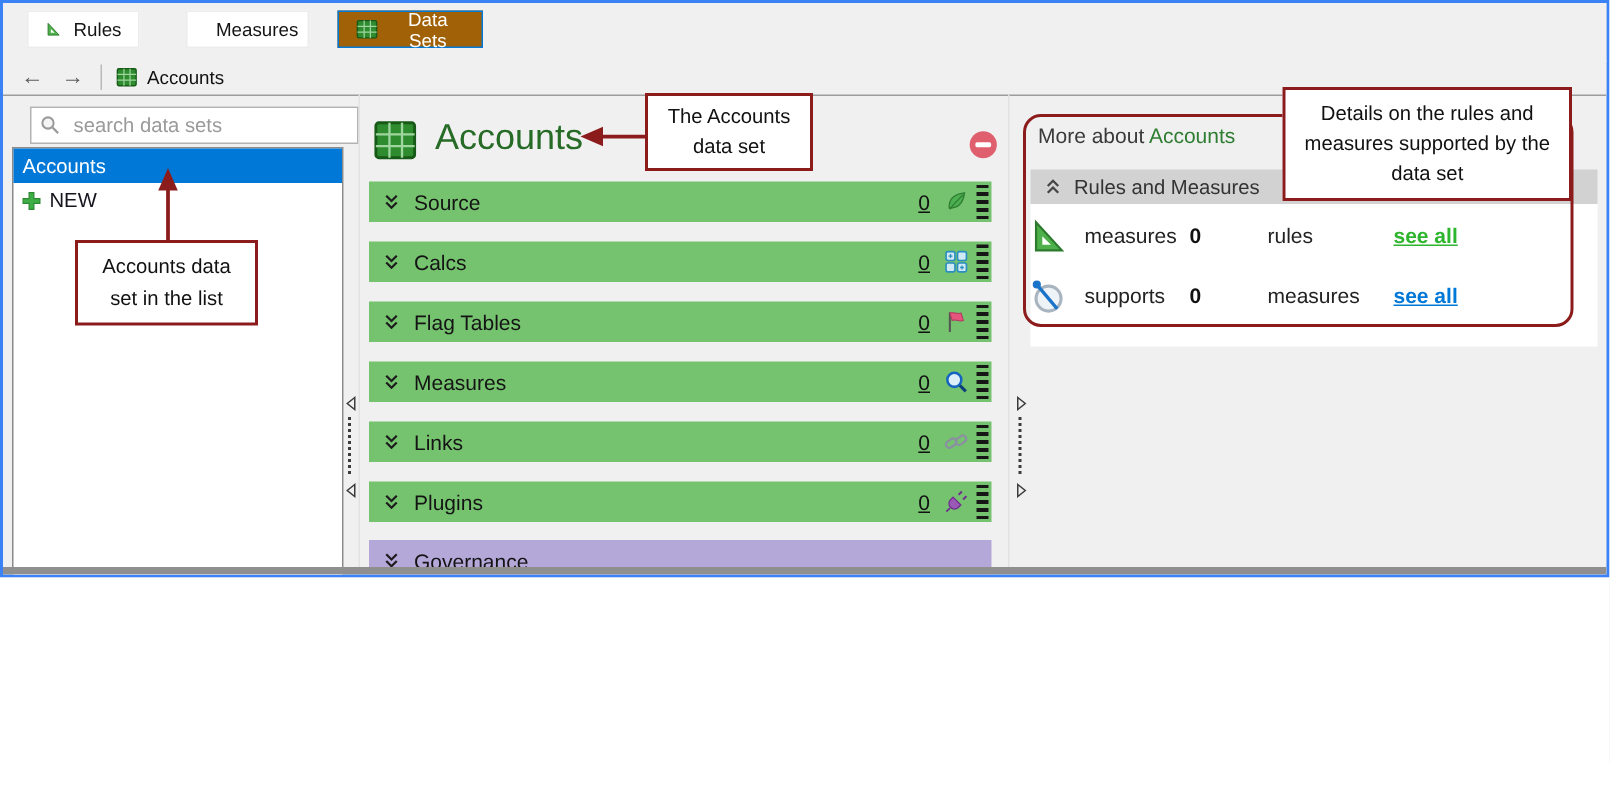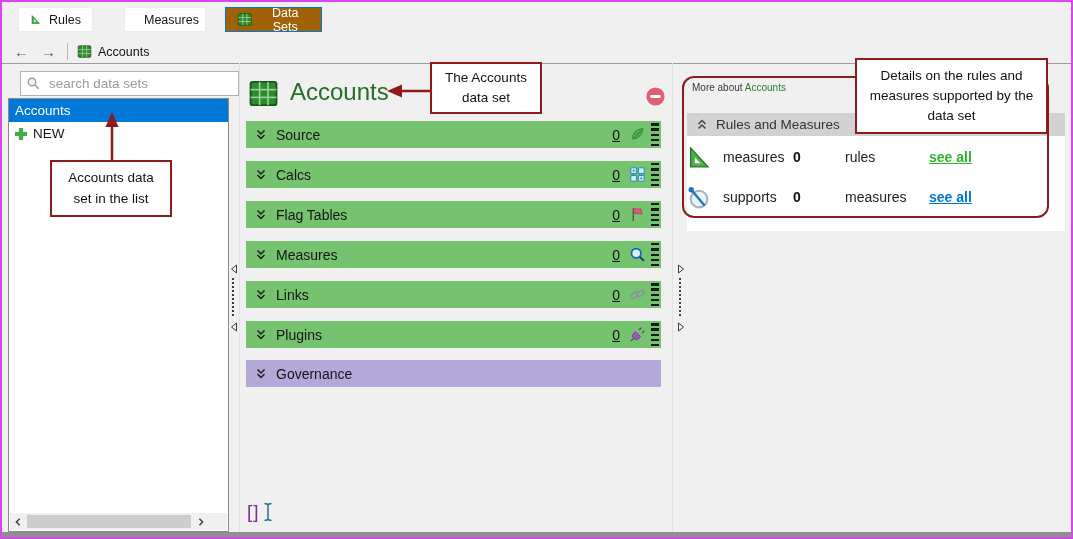--- a/index.html
+++ b/index.html
@@ -1,17 +1,17 @@
 <!DOCTYPE html>
 <html><head>
 <meta charset="utf-8">
 <style>
   html,body{margin:0;padding:0;background:#fff;}
-  .window{position:relative;width:1073px;height:539px;box-sizing:border-box;
-    border:2px solid #d946ef;background:#f0f0f0;overflow:hidden;
+  .window{position:relative;width:1073px;height:385px;box-sizing:border-box;
+    border:2px solid #3b82f6;background:#f0f0f0;overflow:hidden;
     font-family:"Liberation Sans","DejaVu Sans",sans-serif;color:#1a1a1a;}
   
   .toolbar{position:absolute;left:0;top:0;right:0;height:38px;background:#f0f0f0;border-bottom:1px solid #dcdcdc;}
   .tab{position:absolute;top:5px;height:25px;display:flex;align-items:center;gap:8px;
     padding:0 11px;background:#ffffff;border:1px solid #ececec;font-size:12.5px;color:#141414;cursor:default;box-sizing:border-box;}
   .tab.rules{left:16px;width:75px;}
   .tab.measures{left:122px;width:82px;}
   .tab.datasets{left:223px;width:97px;background:#a16207;border-color:#0078d7;color:#fff;}
   
   .navbar{position:absolute;left:0;top:38px;right:0;height:23px;background:#f0f0f0;
@@ -47,21 +47,21 @@
   .sp{flex:1;}
   .count{font-size:14px;color:#111;text-decoration:underline;margin-right:9px;cursor:pointer;}
   .sicon{margin-right:5px;flex:0 0 auto;}
   .stripe{width:8px;height:23px;margin-right:2px;flex:0 0 auto;
     background:repeating-linear-gradient(to bottom,#161616 0 2.5px,rgba(0,0,0,0) 2.5px 5.3px);}
   .footerglyph{position:absolute;left:245px;top:499px;font-size:19px;color:#7b2e8e;letter-spacing:1px;display:flex;align-items:center;gap:2px;}
   
   .splmark{position:absolute;width:10px;height:10px;}
   .spldots{position:absolute;width:0;border-left:2px dotted #3c3c3c;height:38px;}
   
-  .dheader{position:absolute;left:690px;top:80px;font-size:10px;color:#3a3a3a;}
+  .dheader{position:absolute;left:690px;top:80px;font-size:14px;color:#3a3a3a;}
   .dheader .gname{color:#2e7d32;}
   .graybar{position:absolute;left:685px;top:111px;right:6px;height:23px;background:#d2d2d2;
     display:flex;align-items:center;font-size:13.5px;color:#333;}
   .graybar span{margin-left:8px;}
   .whitearea{position:absolute;left:685px;top:134px;right:6px;height:95px;background:#ffffff;}
   .drow{position:absolute;left:682px;width:340px;height:26px;font-size:14px;color:#222;}
   .drow .ic{position:absolute;left:2px;top:0;}
   .drow .verb{position:absolute;left:39px;top:4px;}
   .drow .cnt{position:absolute;left:109px;top:4px;font-weight:bold;color:#111;}
   .drow .noun{position:absolute;left:161px;top:4px;}

